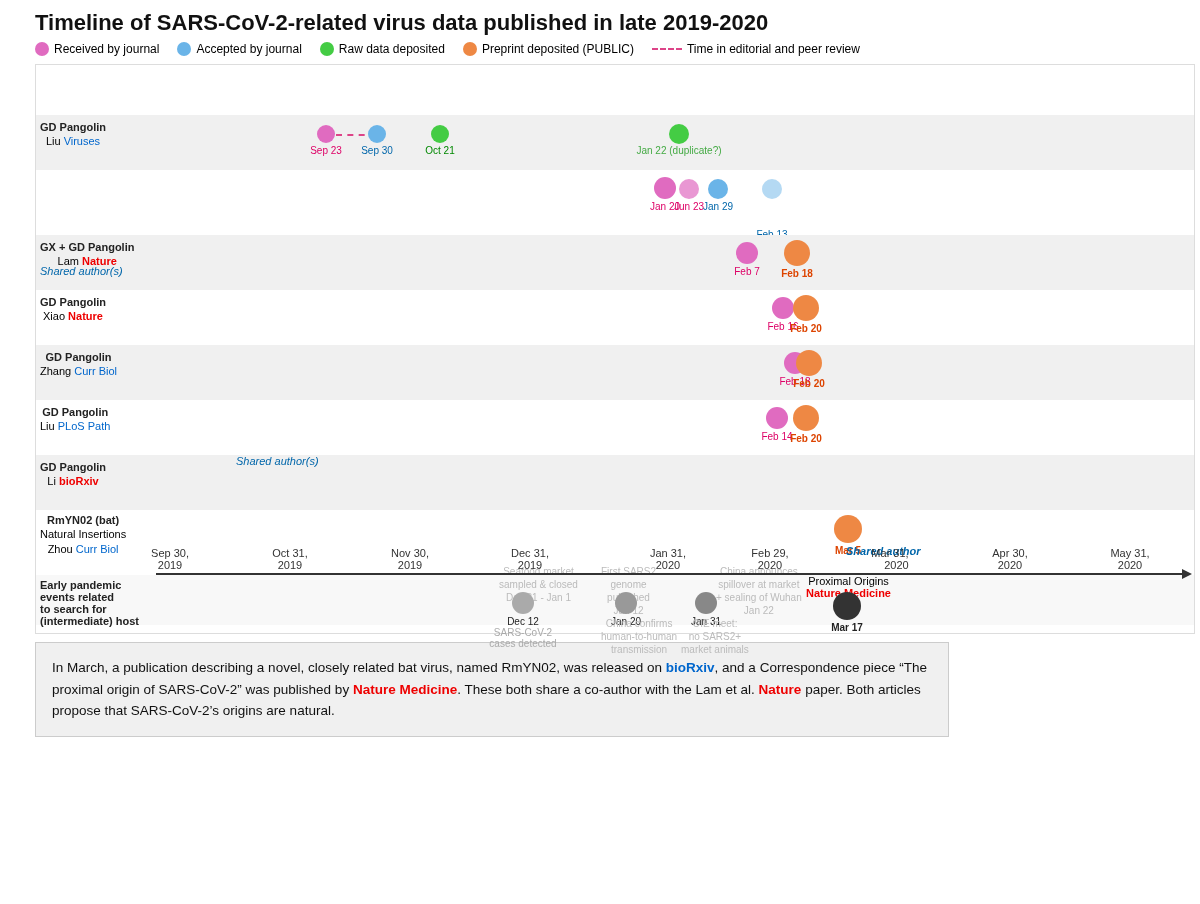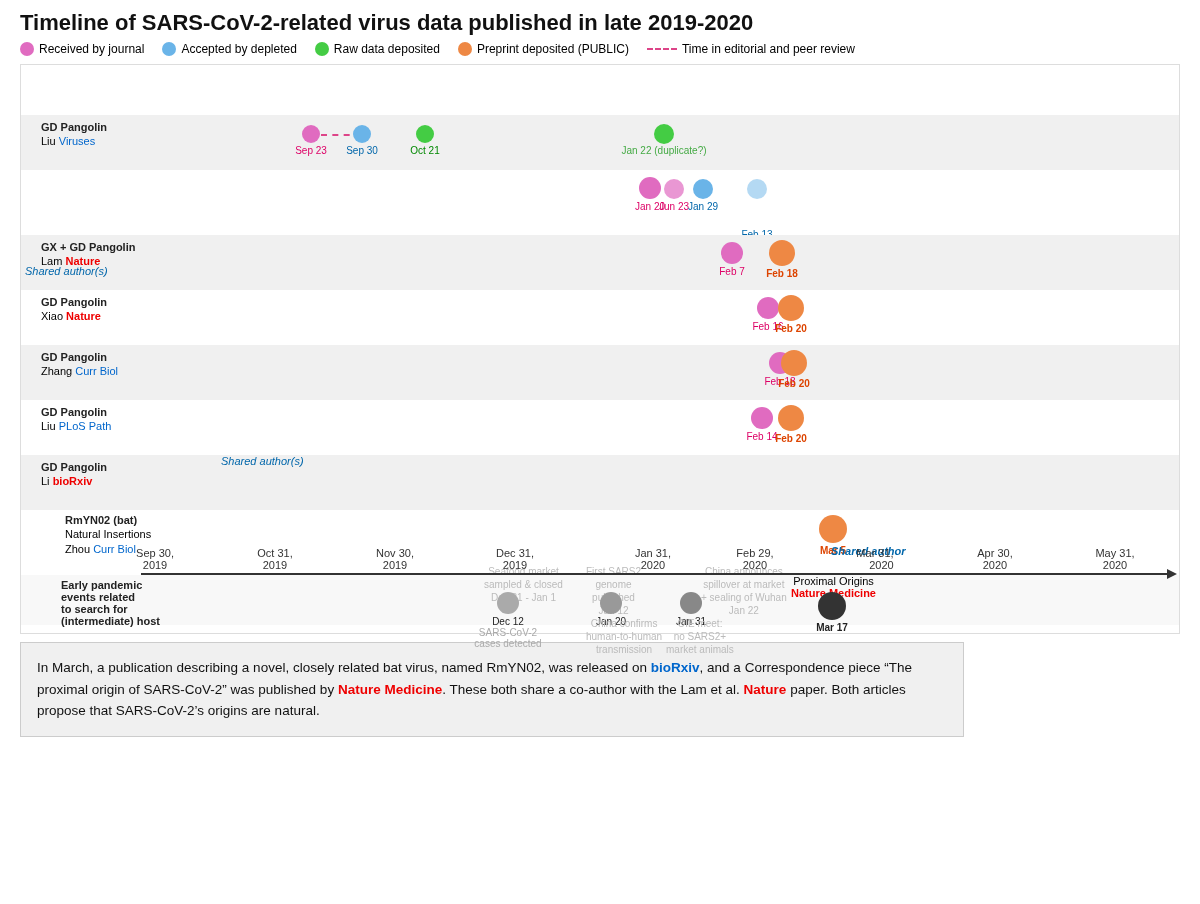--- a/index.html
+++ b/index.html
@@ -5,21 +5,21 @@
     * { box-sizing: border-box; margin: 0; padding: 0; }
     body {
       font-family: Arial, sans-serif;
       background: #fff;
       width: 1200px;
       min-height: 904px;
       overflow: hidden;
     }
     .main-container {
       width: 984px;
-      padding: 10px 20px;
+      padding: 10px 35px;
     }
     .title {
       font-size: 22px;
       font-weight: bold;
       margin-bottom: 6px;
       color: #111;
     }
     .legend {
       display: flex;
       align-items: center;
@@ -59,23 +59,24 @@
       left: 0;
       right: 0;
       background: #f5f5f5;
     }
     .row-bg.white {
       background: #fff;
     }
     
     .row-label {
       position: absolute;
-      left: 20px;
+      left: 4px;
       font-size: 11px;
       line-height: 1.3;
+      text-align: center;
     }
     .row-label .pub {
       font-weight: bold;
       color: #222;
     }
     .row-label .journal-red {
       color: #e00;
       font-weight: bold;
     }
     .row-label .journal-blue {
@@ -173,21 +174,21 @@
 <div class="main-container">
   <div class="title">Timeline of SARS-CoV-2-related virus data published in late 2019-2020</div>
 
   <div class="legend">
     <div class="legend-item">
       <span class="legend-dot" style="background:#e06bc0;"></span>
       <span>Received by journal</span>
     </div>
     <div class="legend-item">
       <span class="legend-dot" style="background:#6ab4e8;"></span>
-      <span>Accepted by depleted</span>
+      <span>Accepted by journal</span>
     </div>
     <div class="legend-item">
       <span class="legend-dot" style="background:#4c4;"></span>
       <span>Raw data deposited</span>
     </div>
     <div class="legend-item">
       <span class="legend-dot" style="background:#e84;"></span>
       <span>Preprint deposited (PUBLIC)</span>
     </div>
     <div class="legend-item">
@@ -301,31 +302,31 @@
     <div class="row-bg" style="top:390px;height:55px;background:#f0f0f0;"></div>
     <div class="row-label" style="top:395px;">
       <span class="pub">GD Pangolin</span><br>
       <span>Li <span class="journal-red">bioRxiv</span></span>
     </div>
 
     <div class="shared-author-label" style="left:200px;top:390px;">Shared
 author(s)</div>
 
     <div class="row-bg white" style="top:445px;height:65px;"></div>
-    <div class="row-label" style="top:448px;margin-left:24px;">
+    <div class="row-label" style="top:448px;">
       <span class="pub">RmYN02 (bat)</span><br>
       <span>Natural Insertions</span><br>
       <span>Zhou <span class="journal-blue">Curr Biol</span></span>
     </div>
 
     <div class="circle" style="width:28px;height:28px;background:#e84;left:798px;top:450px;"></div>
     <div class="date-label orange" style="left:812px;top:480px;font-weight:bold;">Mar 5</div>
 
     <div class="row-bg" style="top:510px;height:50px;background:#f8f8f8;"></div>
-    <div class="pandemic-label" style="top:514px;margin-left:36px;">Early pandemic<br>events related<br>to search for<br>(intermediate) host</div>
+    <div class="pandemic-label" style="top:514px;">Early pandemic<br>events related<br>to search for<br>(intermediate) host</div>
 
     <div class="event-label" style="left:463px;top:500px;color:#bbb;">Seafood market<br>sampled &amp; closed<br>Dec 31 - Jan 1</div>
     <div class="event-label" style="left:565px;top:500px;color:#bbb;">First SARS2<br>genome<br>published<br>Jan 12</div>
     <div class="event-label" style="left:640px;top:500px;color:#bbb;margin-left:40px;">China announces<br>spillover at market<br>+ sealing of Wuhan<br>Jan 22</div>
 
     <div class="circle" style="width:22px;height:22px;background:#aaa;left:476px;top:527px;"></div>
     <div class="date-label dark" style="left:487px;top:551px;font-size:10px;">Dec 12<br><span style="color:#aaa;">SARS-CoV-2<br>cases detected</span></div>
 
     <div class="circle" style="width:22px;height:22px;background:#999;left:579px;top:527px;"></div>
     <div class="date-label dark" style="left:590px;top:551px;">Jan 20</div>

